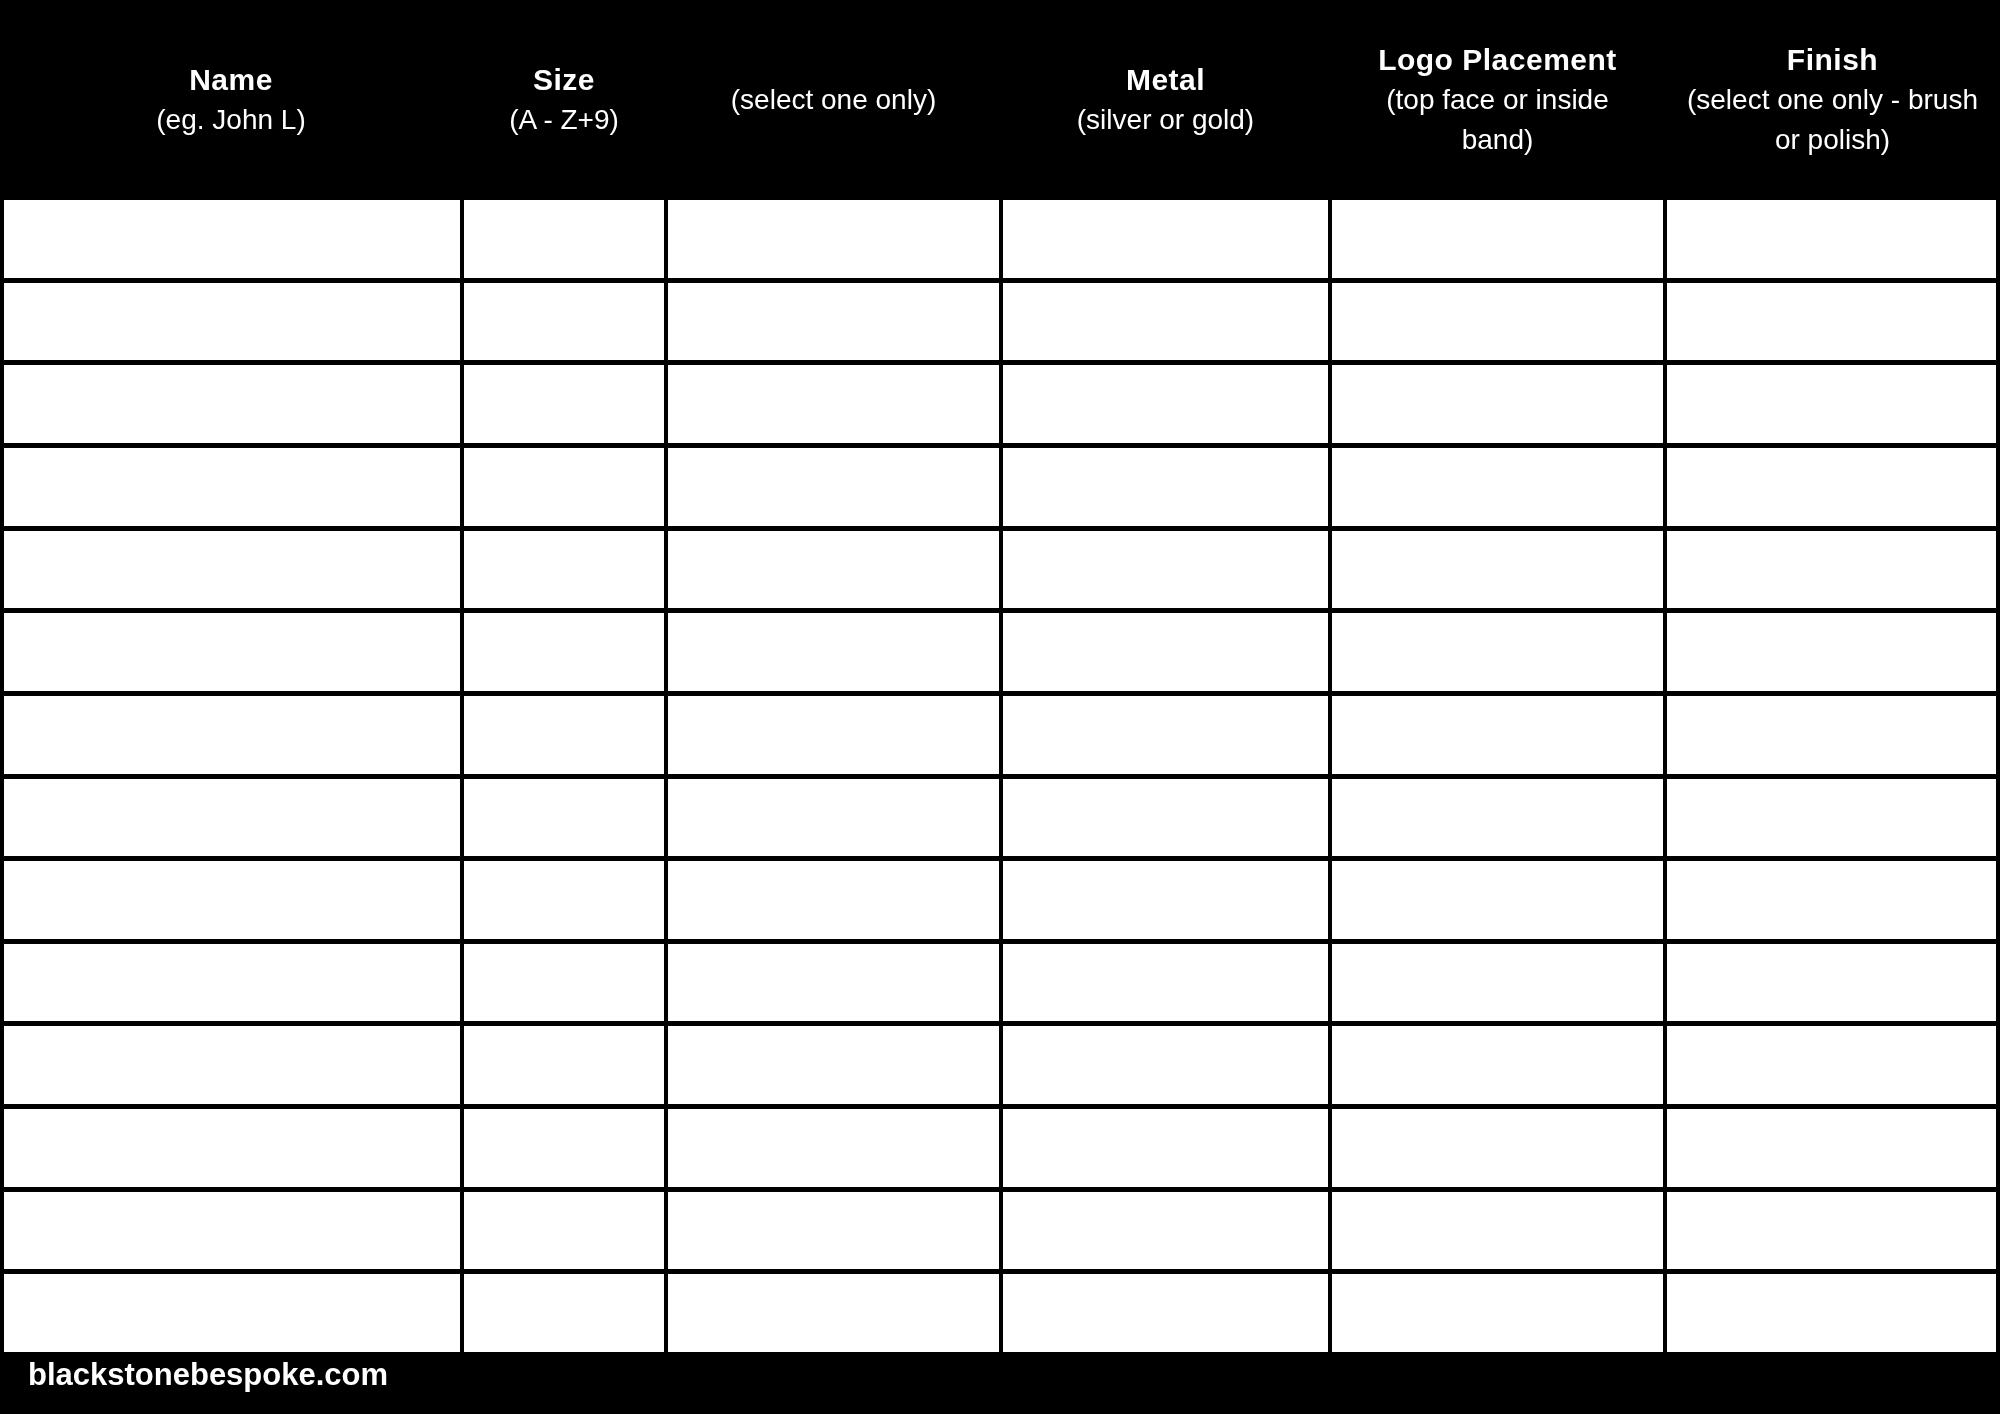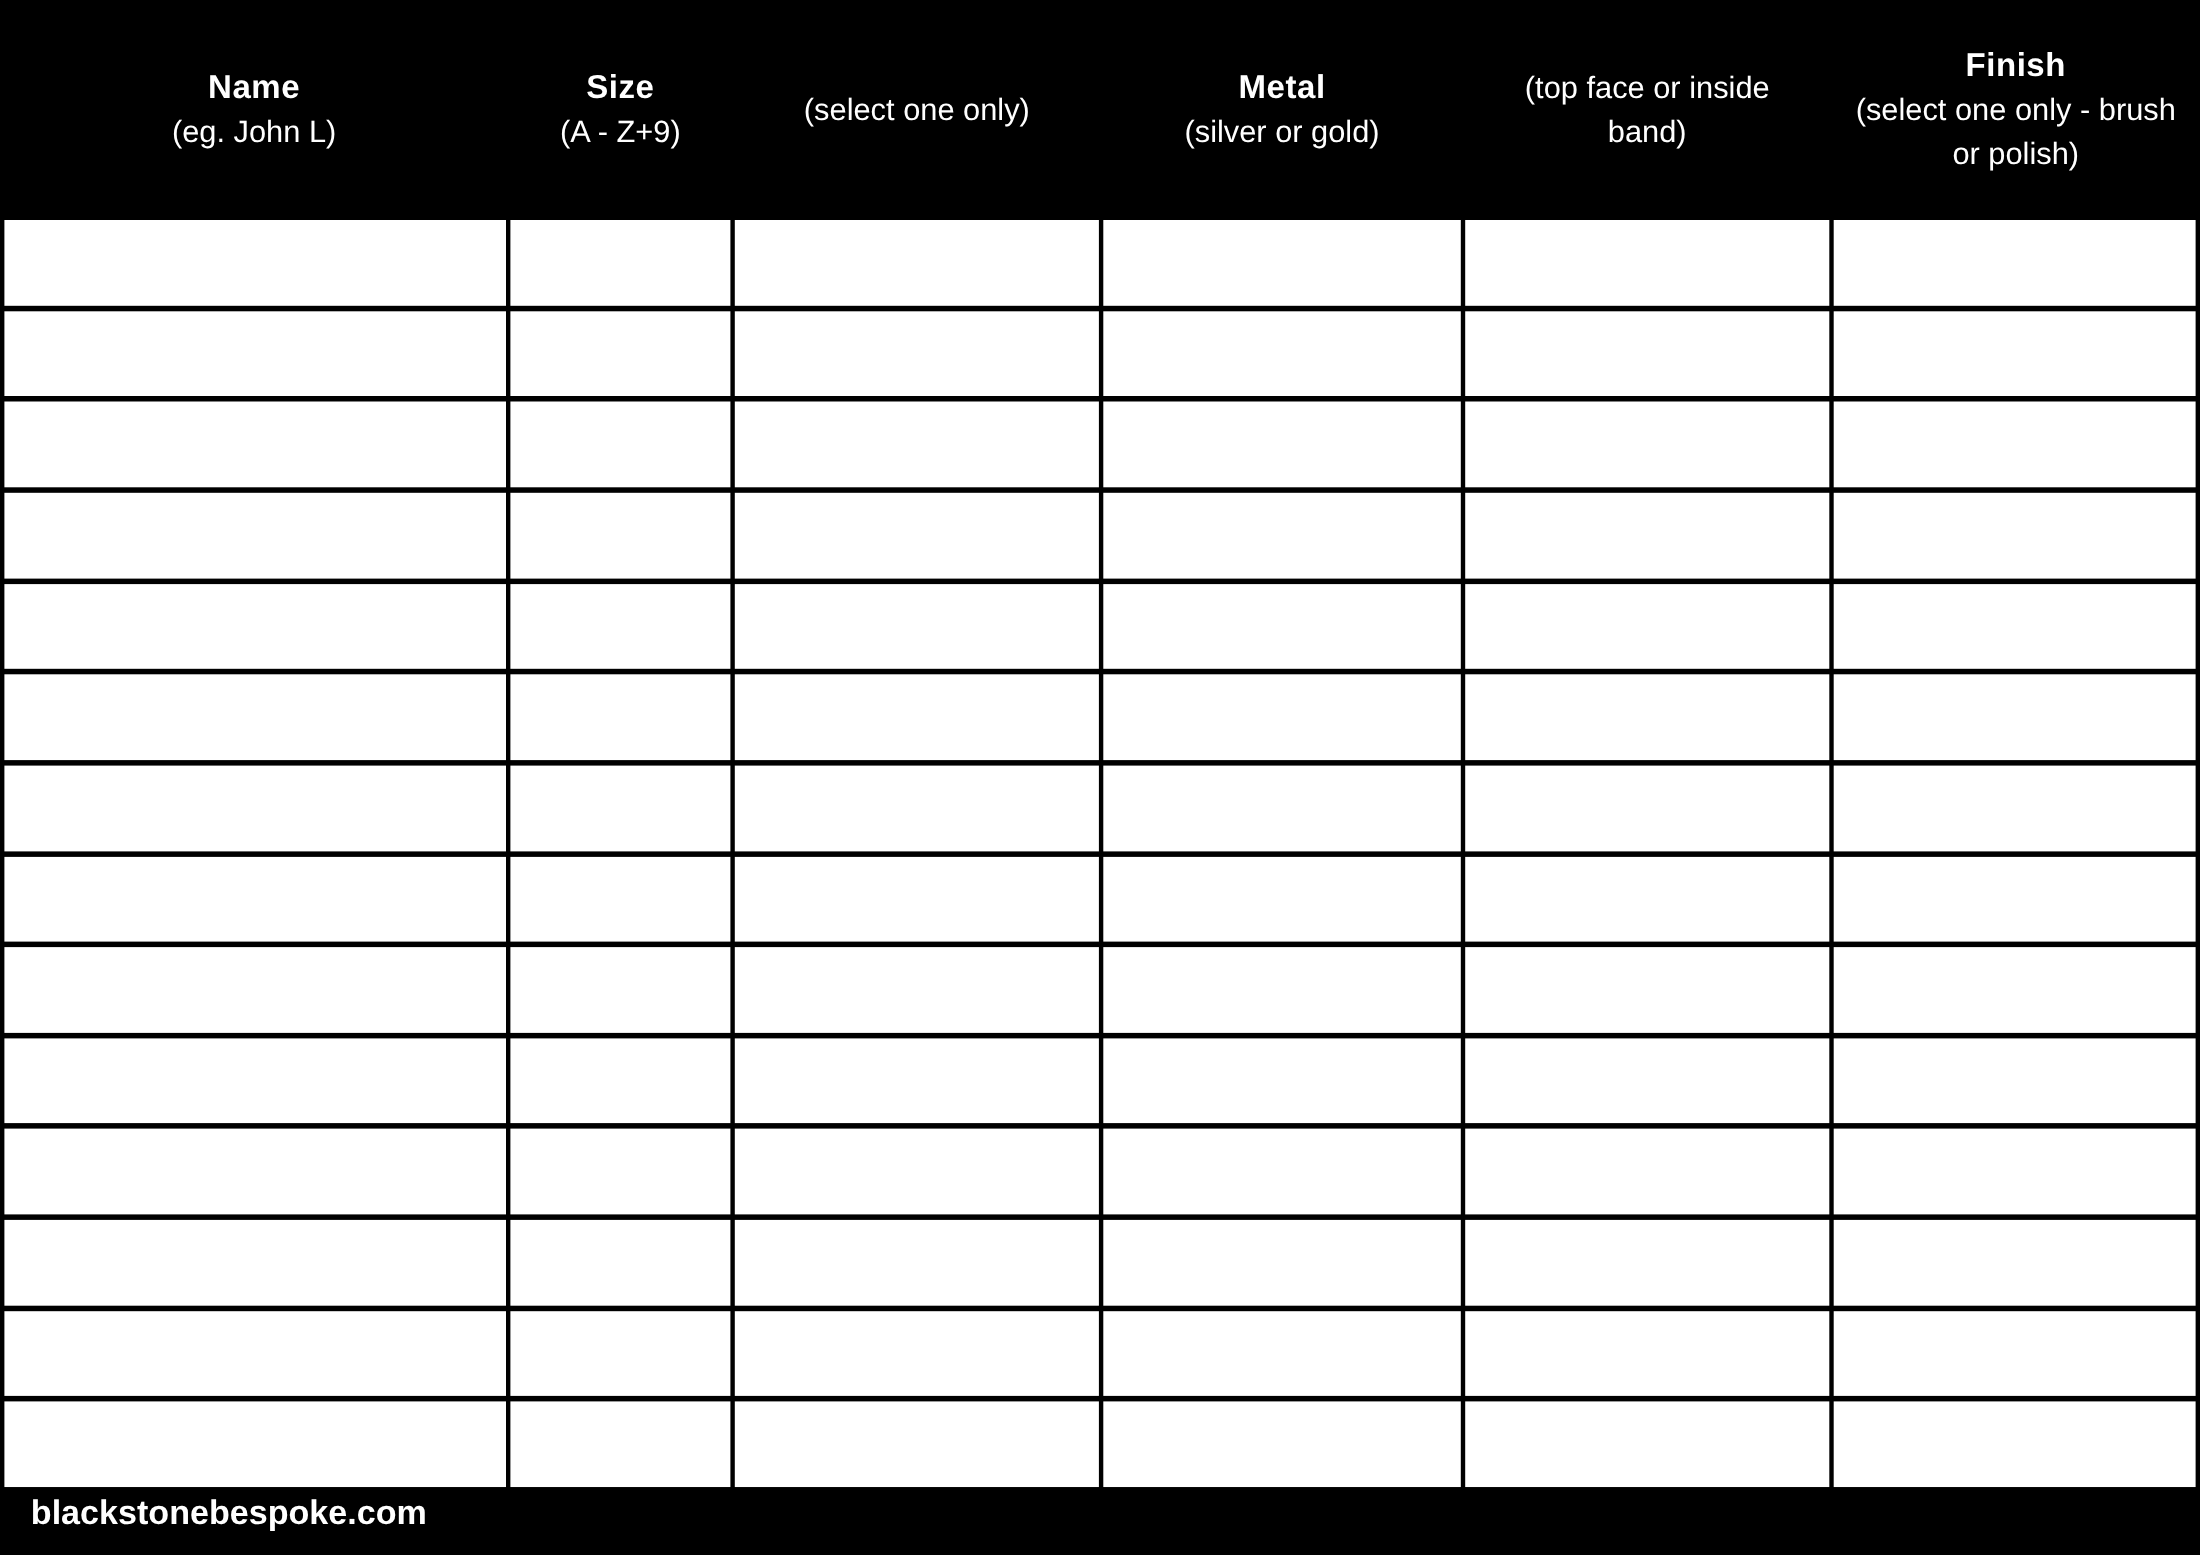--- a/index.html
+++ b/index.html
@@ -84,20 +84,21 @@
       <div class="header-sub">(A - Z+9)</div>
     </div>
     <div class="header-cell">
       <div class="header-sub">(select one only)</div>
     </div>
     <div class="header-cell">
       <div class="header-title">Metal</div>
       <div class="header-sub">(silver or gold)</div>
     </div>
     <div class="header-cell">
+      <div class="header-title">Logo Placement</div>
       <div class="header-sub">(top face or inside band)</div>
     </div>
     <div class="header-cell">
       <div class="header-title">Finish</div>
       <div class="header-sub">(select one only - brush or polish)</div>
     </div>
   </div>
 
   <div class="grid" id="form-grid">
       <div class="cell"></div>

